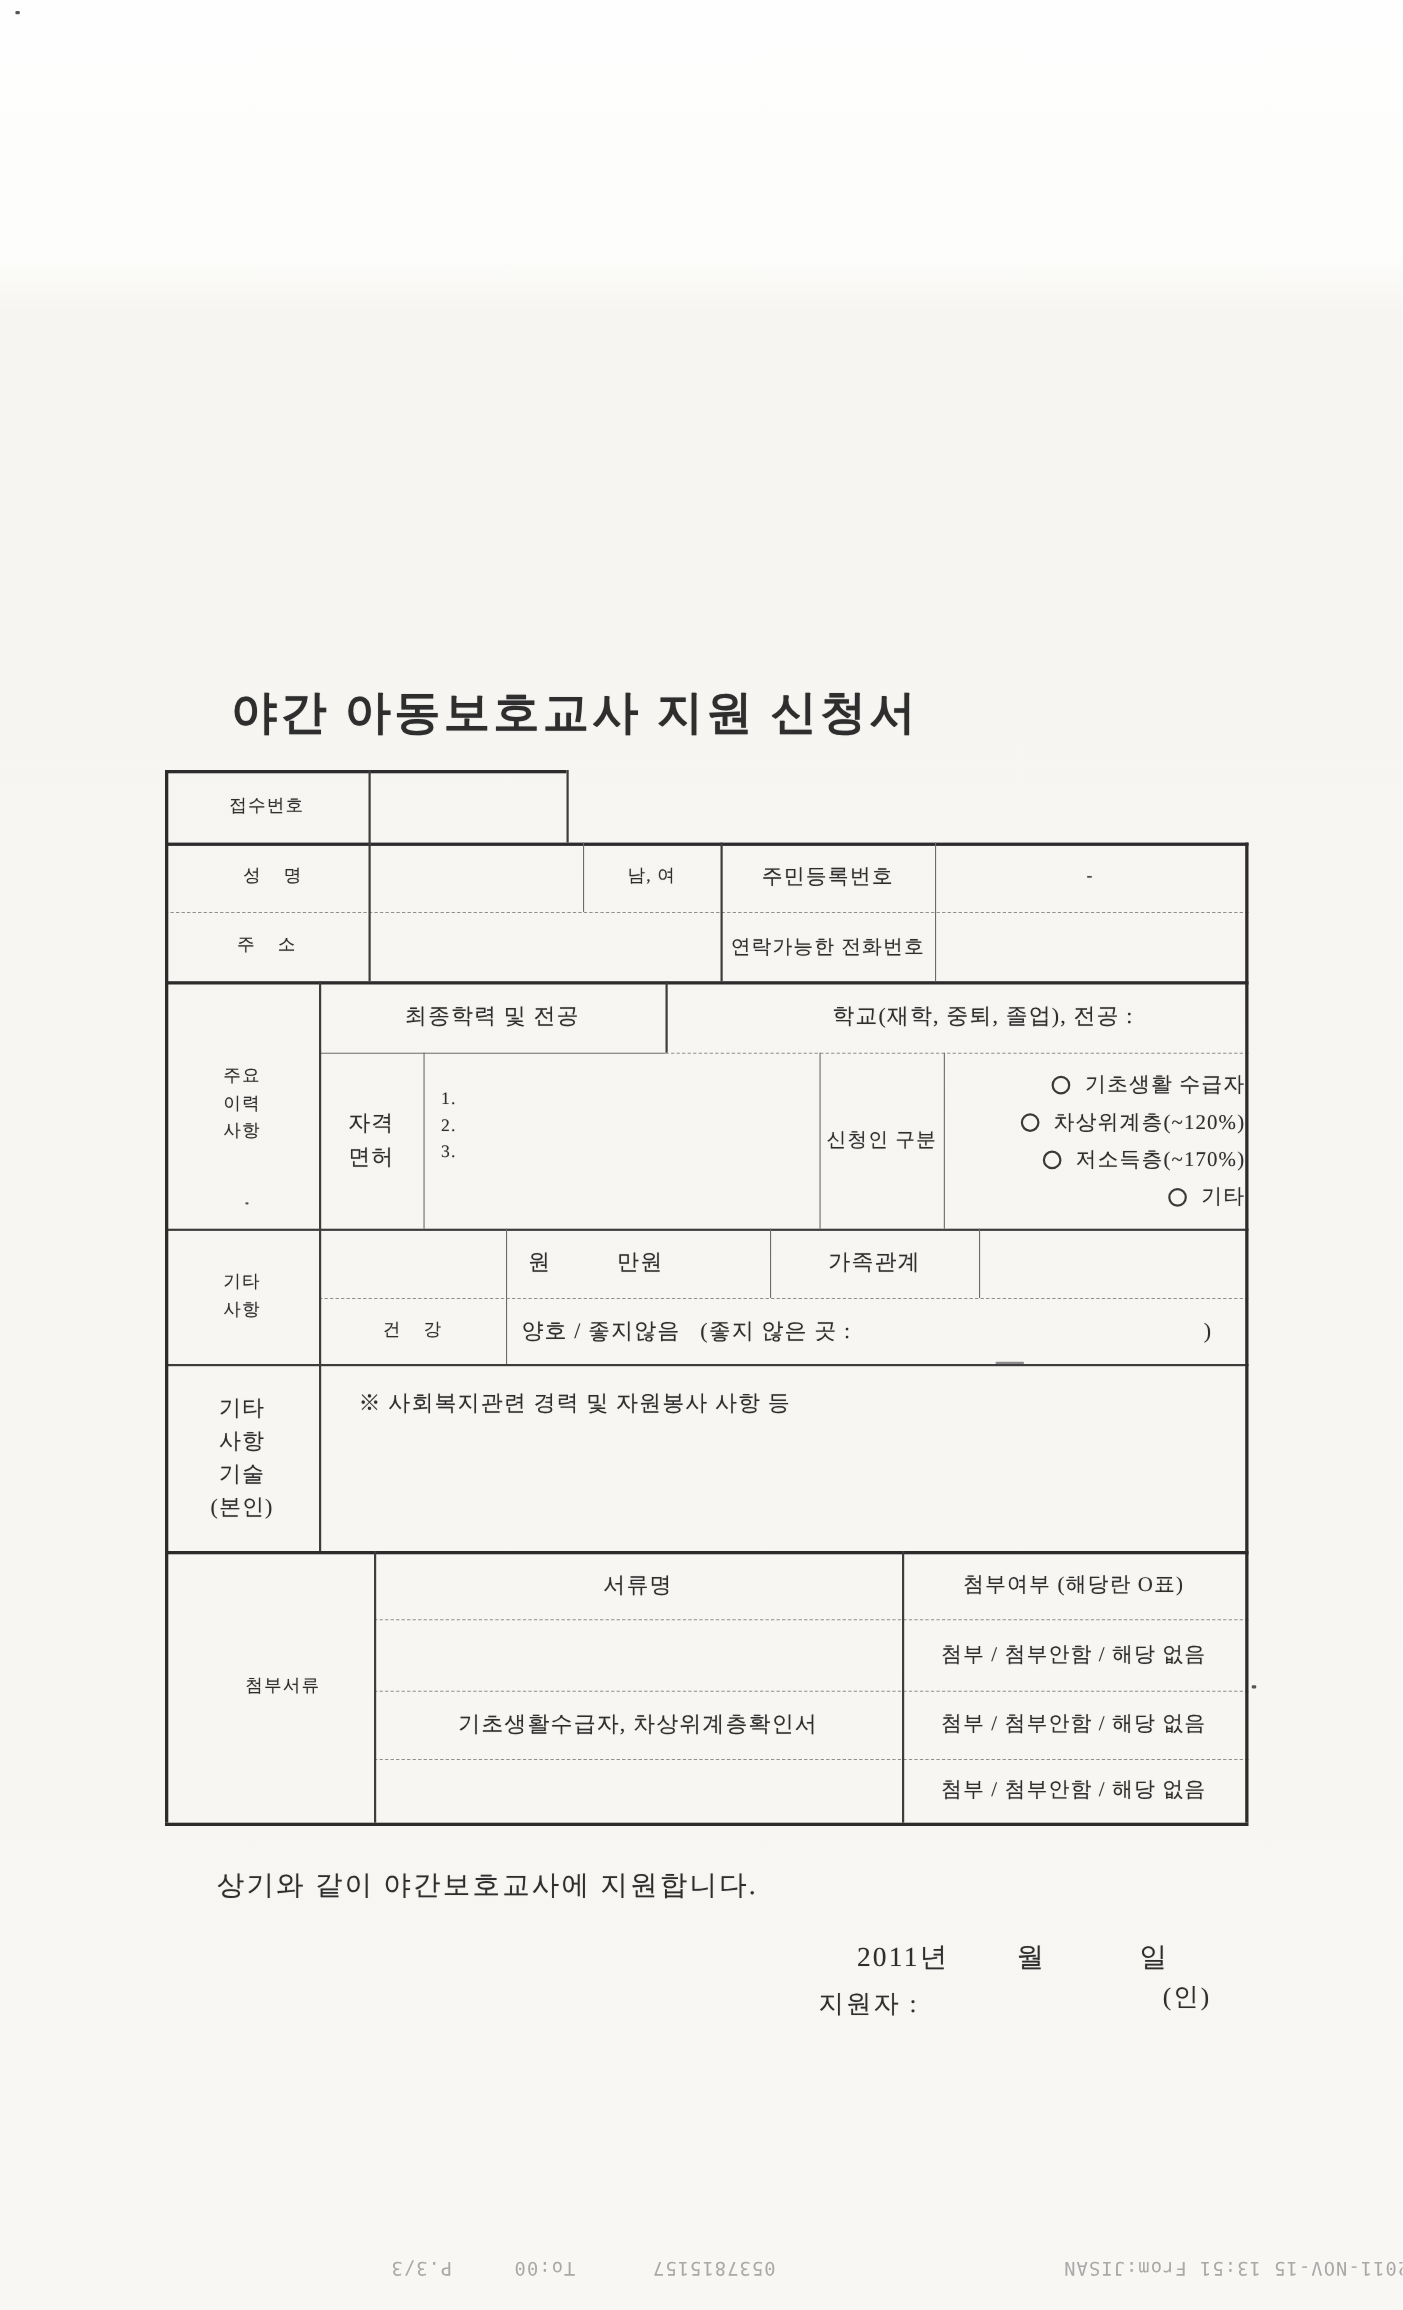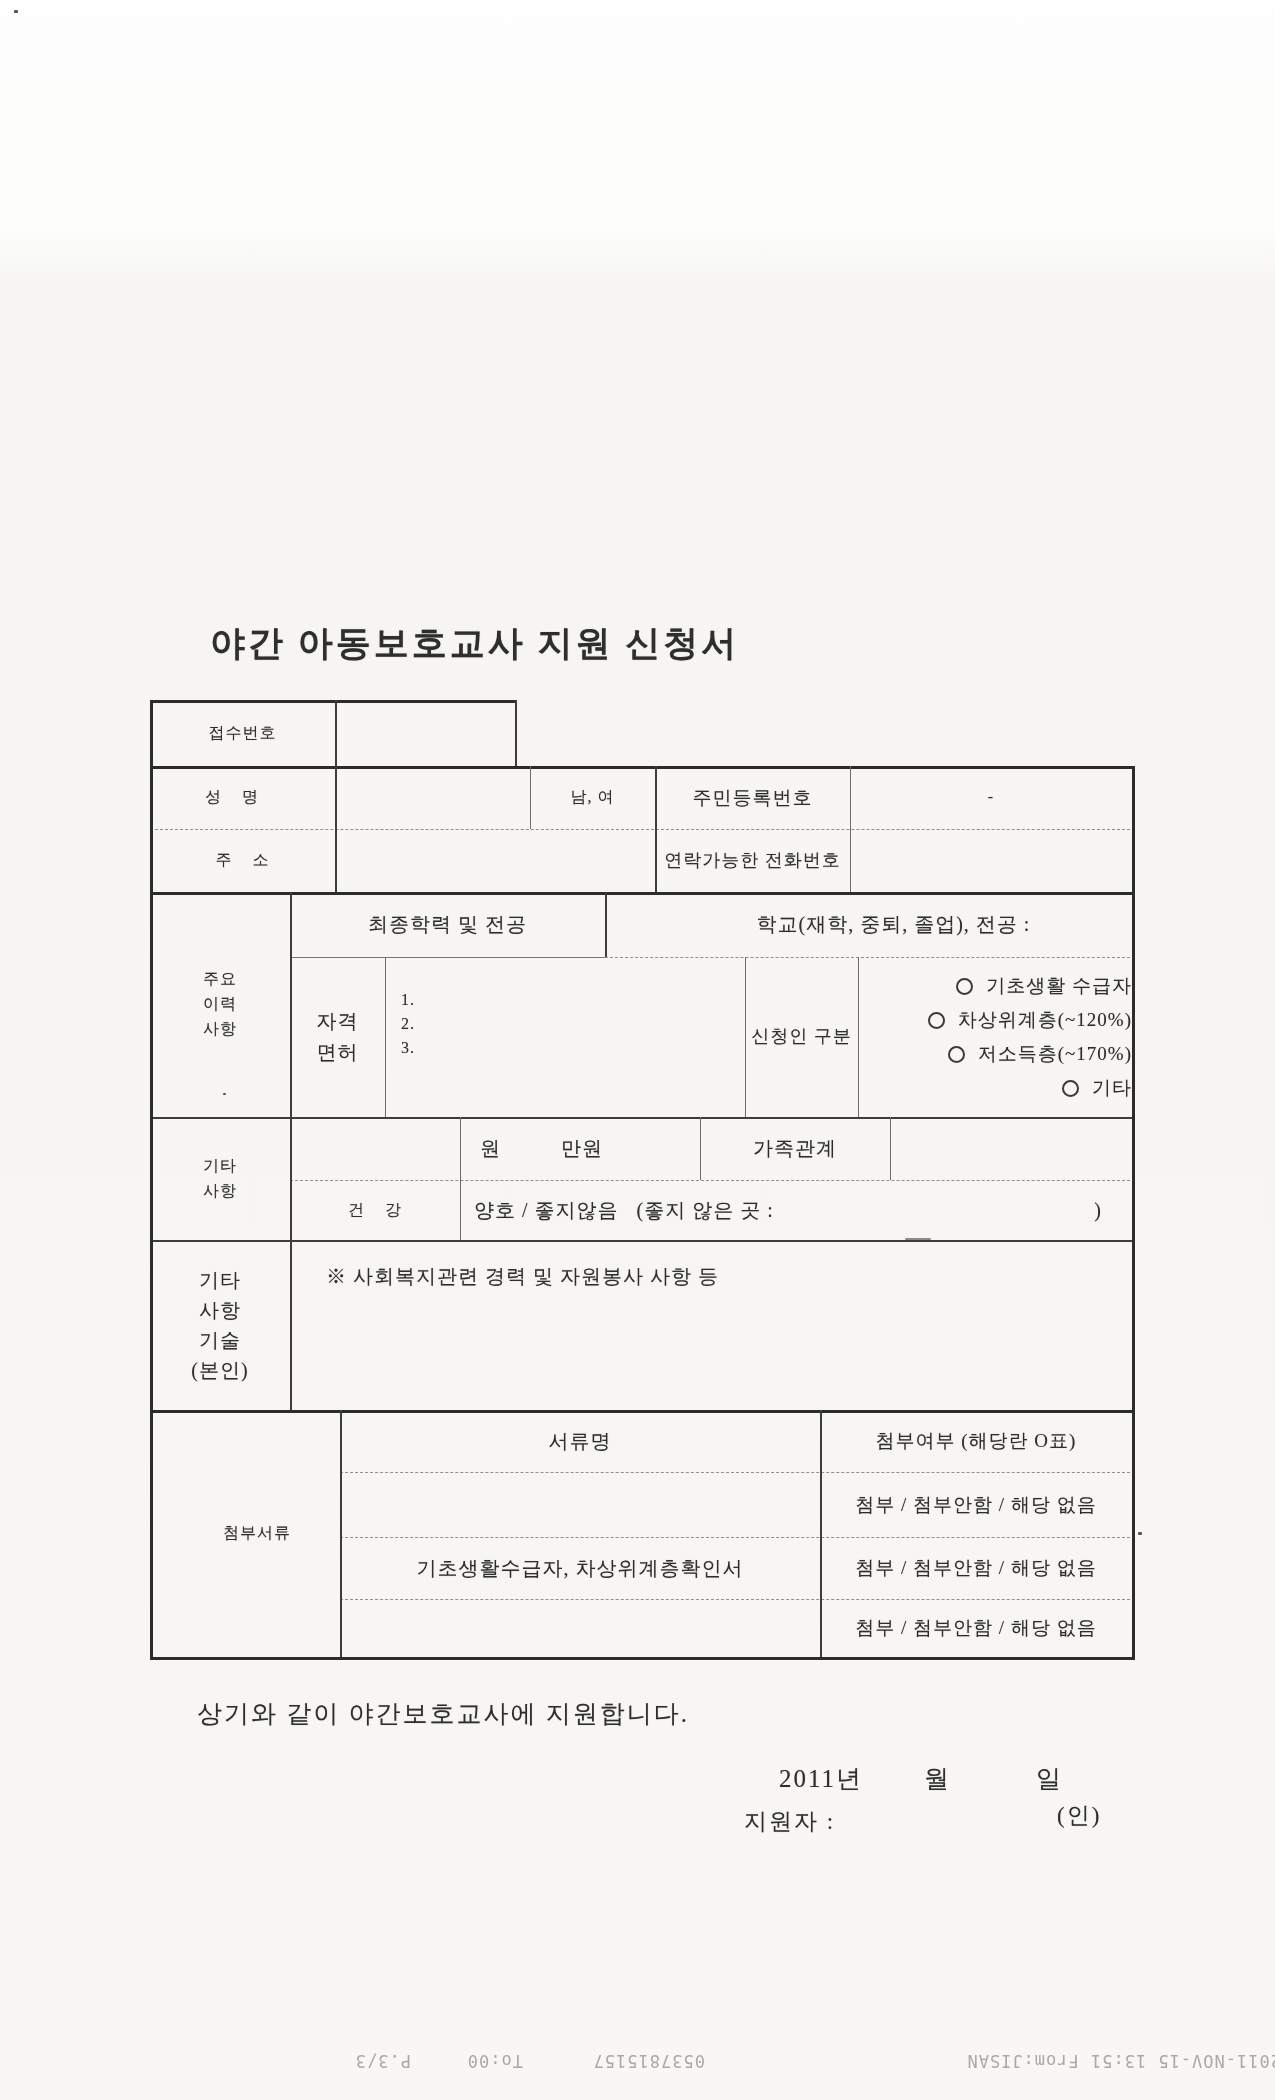--- a/index.html
+++ b/index.html
@@ -4,21 +4,21 @@
 <style>
   html,body{margin:0;padding:0;}
   .page{
     position:relative;width:1275px;height:2100px;overflow:hidden;
     background:linear-gradient(180deg,#fefefe 0%,#fdfdfb 11%,#f6f5f2 13.5%,#f7f6f3 78%,#f8f7f4 100%);
     font-family:"Liberation Serif","DejaVu Serif",serif;
     color:#2e2e2e;
   }
   .title{
     position:absolute;left:210px;top:620px;margin:0;
-    font-size:35px;font-weight:bold;letter-spacing:3px;white-space:pre;
+    font-size:42px;font-weight:bold;letter-spacing:3px;white-space:pre;
     text-shadow:0 0 1px rgba(50,50,50,.4);
   }
   .form{position:absolute;left:150px;top:700px;width:985px;height:957px;}
   .hl,.vl{position:absolute;}
   .h3{border-top:3px solid #2c2c2c;}
   .h2{border-top:2px solid #3d3d3d;}
   .h1s{border-top:1px solid #777;}
   .h1d{border-top:1px dashed #8f8f8f;}
   .v3{border-left:3px solid #2c2c2c;}
   .v2{border-left:2px solid #3d3d3d;}
@@ -81,21 +81,21 @@
     <div class="vl v1" style="left:595px;top:257px;height:160px;"></div>
     <div class="vl v1" style="left:708px;top:257px;height:160px;"></div>
     <div class="vl v1" style="left:310px;top:417px;height:123px;"></div>
     <div class="vl v1" style="left:550px;top:417px;height:63px;"></div>
     <div class="vl v1" style="left:740px;top:417px;height:63px;"></div>
     <div class="vl v2" style="left:190px;top:710px;height:247px;"></div>
     <div class="vl v2" style="left:670px;top:710px;height:247px;"></div>
 
     <div class="cell" style="left:0;top:0;width:185px;height:66px;">접수번호</div>
 
-    <div class="cell" style="left:0;top:66px;width:164px;height:63px;">성    명</div>
+    <div class="cell" style="left:0;top:66px;width:164px;height:63px;padding-left:16px;">성    명</div>
     <div class="cell" style="left:380px;top:66px;width:125px;height:63px;">남, 여</div>
     <div class="cell f19" style="left:505px;top:66px;width:195px;height:63px;">주민등록번호</div>
     <div class="cell" style="left:700px;top:66px;width:282px;height:63px;">-</div>
 
     <div class="cell" style="left:0;top:129px;width:185px;height:63px;">주    소</div>
     <div class="cell f18" style="left:505px;top:129px;width:195px;height:63px;">연락가능한 전화번호</div>
 
     <div class="cell" style="left:0;top:192px;width:140px;height:225px;">주요
 이력
 사항</div>

